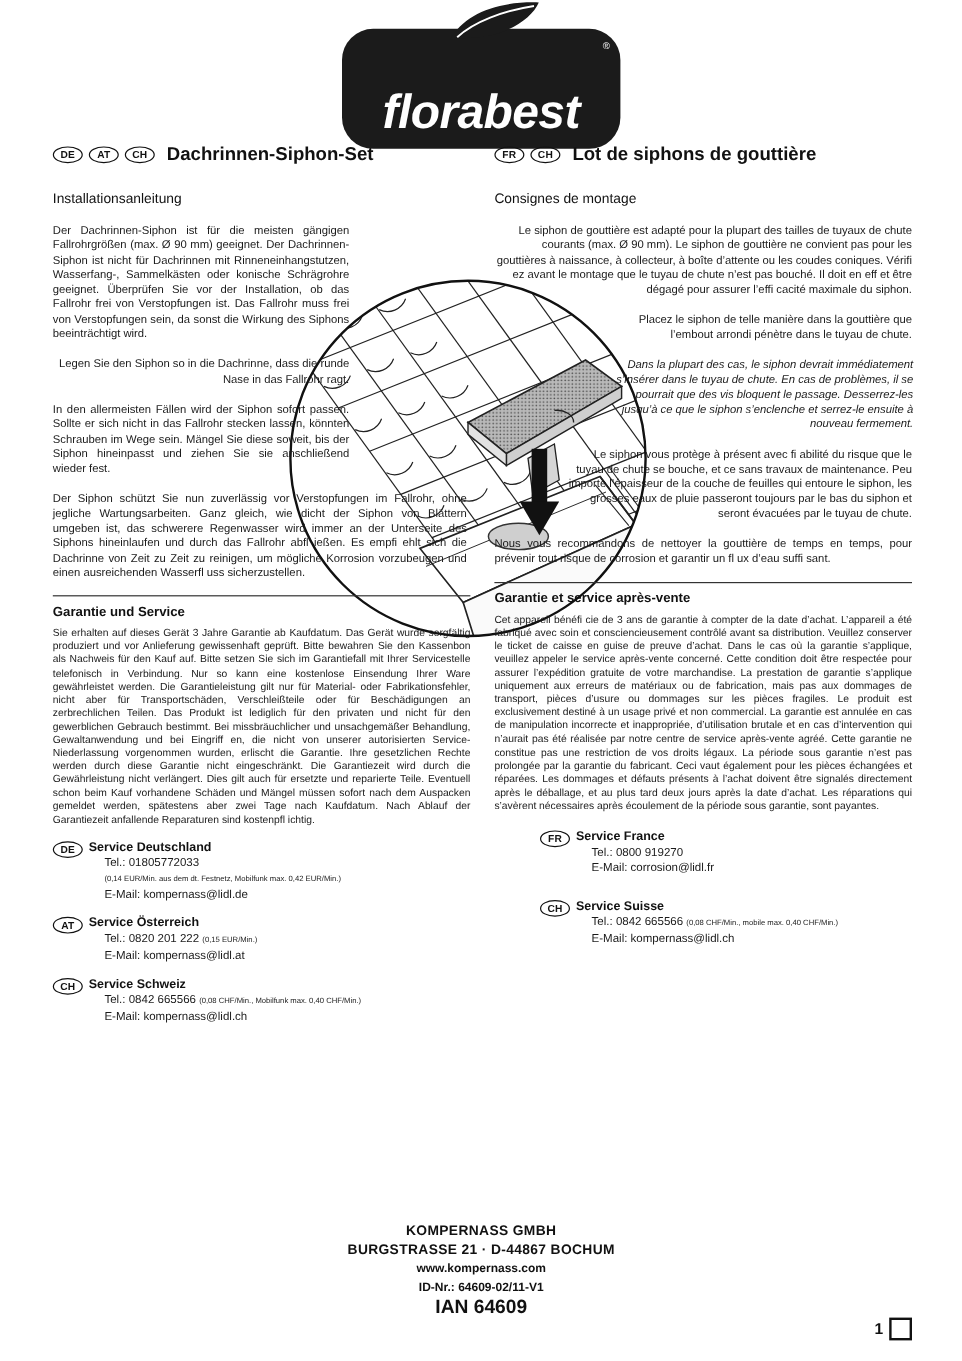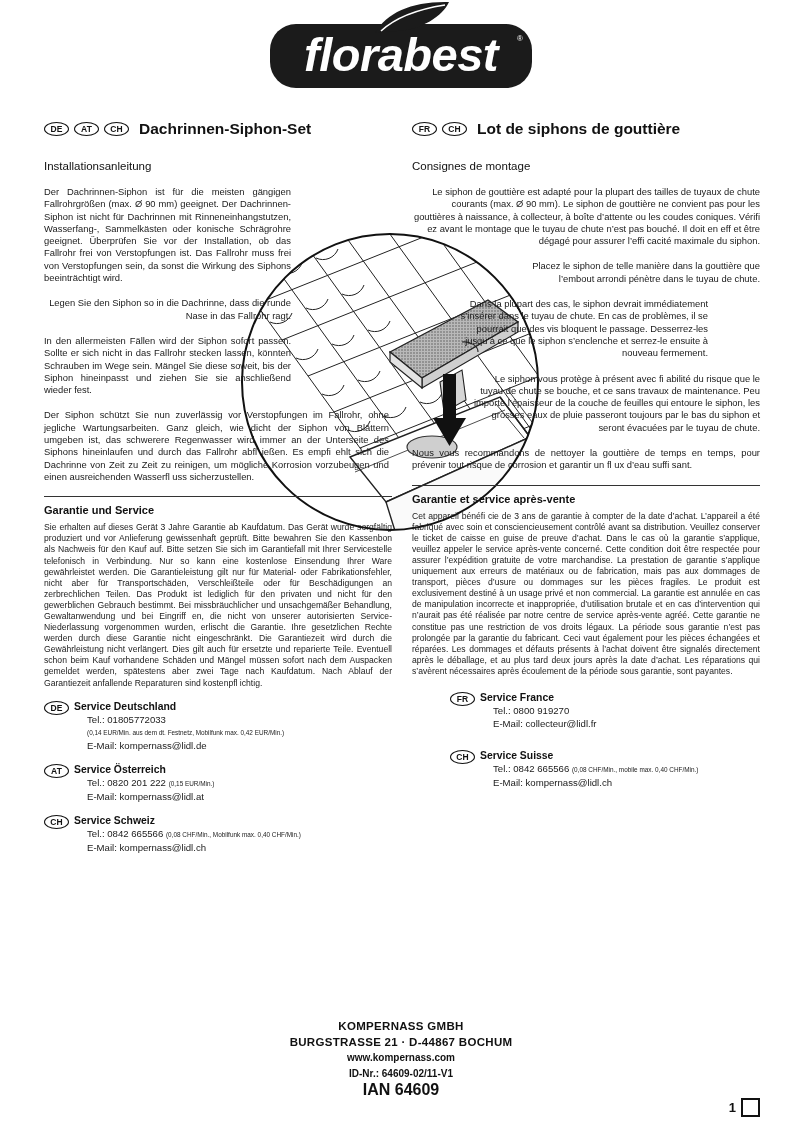--- a/index.html
+++ b/index.html
@@ -20,22 +20,23 @@
   }
   .logo-pill {
     position:relative;
     background:#1b1b1b;
     border-radius:26px;
     padding:7px 34px 10px 34px;
     display:flex; align-items:center; justify-content:center;
   }
   .logo-text {
     color:#fff; font-style:italic; font-weight:bold;
-    font-size:47px; letter-spacing:-0.5px; line-height:1;
+    font-size:40px; letter-spacing:-0.5px; line-height:1;
     font-family:"Liberation Sans", sans-serif;
+    margin-top:43px;
   }
   .logo-reg {
     position:absolute; right:9px; top:10px; color:#fff; font-size:8px;
   }
   .logo-leaf { position:absolute; left:50%; top:-24px; transform:translateX(-28px); }
 
   
   .col-left  { position:absolute; left:44px;  top:120px; width:348px; }
   .col-right { position:absolute; left:412px; top:120px; width:348px; }
 
@@ -245,36 +246,36 @@
     <div class="head-row">
       <span class="flag">FR</span>
       <span class="flag">CH</span>
       <span class="head-title">Lot de siphons de gouttière</span>
     </div>
 
     <div class="sub-title">Consignes de montage</div>
 
     <p class="body rt" style="width:348px;">Le siphon de gouttière est adapté pour la plupart des tailles de tuyaux de chute courants (max. Ø 90 mm). Le siphon de gouttière ne convient pas pour les gouttières à naissance, à collecteur, à boîte d’attente ou les coudes coniques. Vérifi ez avant le montage que le tuyau de chute n’est pas bouché. Il doit en eff et être dégagé pour assurer l’effi cacité maximale du siphon.</p>
     <p class="body rt" style="width:248px; margin-left:100px;">Placez le siphon de telle manière dans la gouttière que l’embout arrondi pénètre dans le tuyau de chute.</p>
-    <p class="body rt" style="width:248px; margin-left:48px;">Dans la plupart des cas, le siphon devrait immédiatement s’insérer dans le tuyau de chute. En cas de problèmes, il se pourrait que des vis bloquent le passage. Desserrez-les jusqu’à ce que le siphon s’enclenche et serrez-le ensuite à nouveau fermement.</p>
+    <p class="body rt" style="width:248px; margin-left:101px;font-style:italic;">Dans la plupart des cas, le siphon devrait immédiatement s’insérer dans le tuyau de chute. En cas de problèmes, il se pourrait que des vis bloquent le passage. Desserrez-les jusqu’à ce que le siphon s’enclenche et serrez-le ensuite à nouveau fermement.</p>
     <p class="body rt" style="width:290px; margin-left:58px;">Le siphon vous protège à présent avec fi abilité du risque que le tuyau de chute se bouche, et ce sans travaux de maintenance. Peu importe l’épaisseur de la couche de feuilles qui entoure le siphon, les grosses eaux de pluie passeront toujours par le bas du siphon et seront évacuées par le tuyau de chute.</p>
     <p class="body" style="width:348px;">Nous vous recommandons de nettoyer la gouttière de temps en temps, pour prévenir tout risque de corrosion et garantir un fl ux d’eau suffi sant.</p>
 
     <div style="margin-top:6px;">
       <hr class="rule">
       <div class="sec-title">Garantie et service après-vente</div>
       <p class="warranty">Cet appareil bénéfi cie de 3 ans de garantie à compter de la date d’achat. L’appareil a été fabriqué avec soin et consciencieusement contrôlé avant sa distribution. Veuillez conserver le ticket de caisse en guise de preuve d’achat. Dans le cas où la garantie s’applique, veuillez appeler le service après-vente concerné. Cette condition doit être respectée pour assurer l’expédition gratuite de votre marchandise. La prestation de garantie s’applique uniquement aux erreurs de matériaux ou de fabrication, mais pas aux dommages de transport, pièces d’usure ou dommages sur les pièces fragiles. Le produit est exclusivement destiné à un usage privé et non commercial. La garantie est annulée en cas de manipulation incorrecte et inappropriée, d’utilisation brutale et en cas d’intervention qui n’aurait pas été réalisée par notre centre de service après-vente agréé. Cette garantie ne constitue pas une restriction de vos droits légaux. La période sous garantie n’est pas prolongée par la garantie du fabricant. Ceci vaut également pour les pièces échangées et réparées. Les dommages et défauts présents à l’achat doivent être signalés directement après le déballage, et au plus tard deux jours après la date d’achat. Les réparations qui s’avèrent nécessaires après écoulement de la période sous garantie, sont payantes.</p>
     </div>
 
     <div style="margin-top:14px; padding-left:38px;">
       <div class="service-block">
         <span class="flag">FR</span>
         <div class="svc-name">Service France</div>
         <div class="svc-line">Tel.: 0800 919270</div>
-        <div class="svc-line">E-Mail: collecteur@lidl.fr</div>
+        <div class="svc-line">E-Mail: corrosion@lidl.fr</div>
       </div>
       <div class="service-block" style="margin-top:19px;">
         <span class="flag">CH</span>
         <div class="svc-name">Service Suisse</div>
         <div class="svc-line">
           <span>Tel.: 0842 665566</span>
           <span class="svc-small">(0,08 CHF/Min., mobile max. 0,40 CHF/Min.)</span>
         </div>
         <div class="svc-line">E-Mail: kompernass@lidl.ch</div>
       </div>

